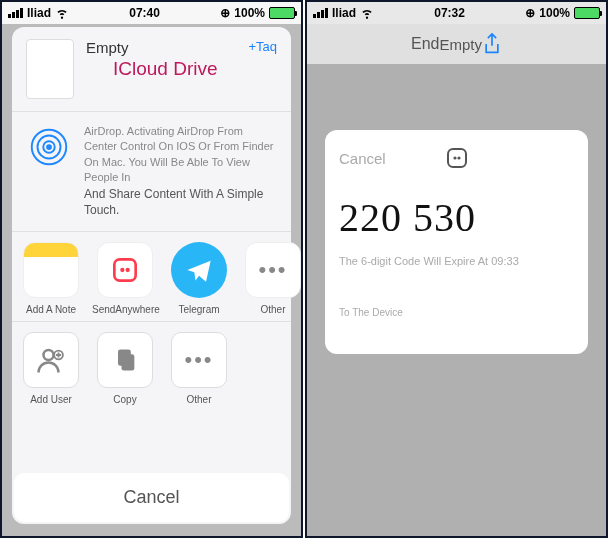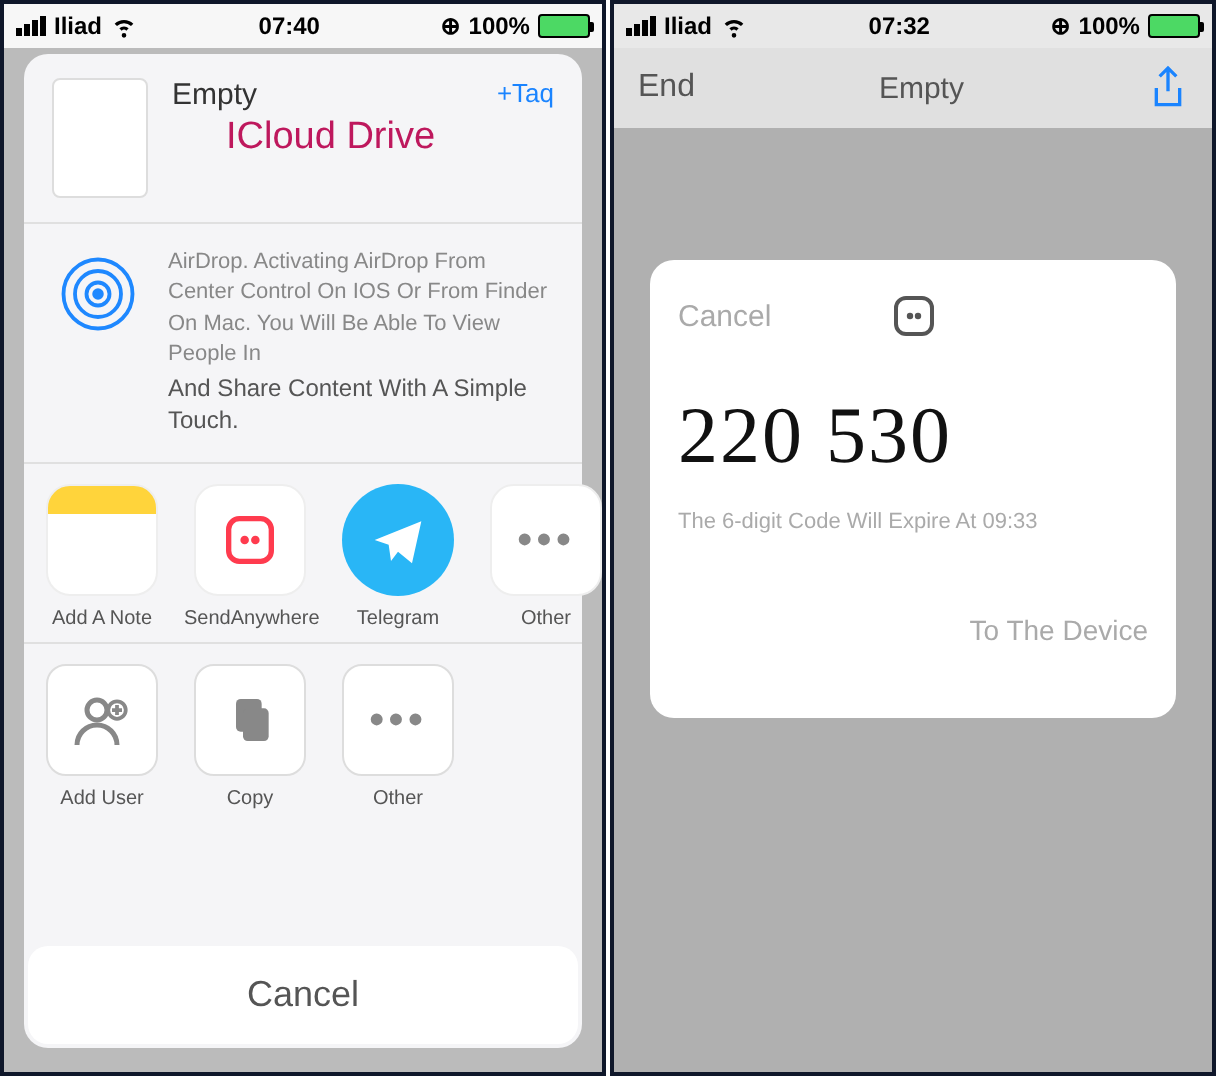--- a/index.html
+++ b/index.html
@@ -6,21 +6,21 @@
     body { background:#fff; display:flex; gap:2px; }
     .phone { width:303px; height:538px; background:#bbb; border:2px solid #0f172a; position:relative; overflow:hidden; }
     .status { height:22px; display:flex; align-items:center; justify-content:space-between; padding:0 6px; font-size:12px; font-weight:600; background:#f7f7f7; }
     .status-l,.status-r { display:flex; align-items:center; gap:4px; }
     .bars { display:flex; gap:1px; align-items:flex-end; }
     .bars span { width:3px; background:#000; display:block; }
     .bars span:nth-child(1){height:4px}.bars span:nth-child(2){height:6px}.bars span:nth-child(3){height:8px}.bars span:nth-child(4){height:10px}
     .battery { width:26px; height:12px; border:1px solid #000; border-radius:2px; position:relative; background:#4cd964; }
     .battery:after{content:"";position:absolute;right:-3px;top:3px;width:2px;height:5px;background:#000;border-radius:0 1px 1px 0;}
     .wifi{width:14px;height:14px;}
-    .phone2-bg .nav { height:40px; display:flex; align-items:center; justify-content:space-between; padding:0 12px; background:#e0e0e0; }
+    .phone2-bg .nav { height:40px; display:flex; align-items:center; justify-content:center; padding:0 12px; background:#e0e0e0; }
     .share-ic{width:20px;height:24px;}
     .sheet { position:absolute; left:10px; right:10px; top:25px; bottom:12px; background:#f5f5f7; border-radius:12px; display:flex; flex-direction:column; }
     .hdr { padding:12px 14px; display:flex; gap:12px; align-items:flex-start; }
     .thumb{width:48px;height:60px;background:#fff;border:1px solid #ddd;border-radius:4px;}
     .hdr-txt{flex:1;}
     .hdr-title{font-size:15px;color:#333;}
     .hdr-sub{font-size:19px;color:#be185d;margin-top:2px;margin-left:27px;}
     .tag{color:#1a84ff;font-size:13px;}
     .sep{height:1px;background:#e0e0e0;}
     .airdrop{display:flex;gap:12px;padding:12px 14px;}
@@ -36,21 +36,21 @@
     .sa-ic{background:#fff;border:1px solid #eee;}
     .more-ic{background:#fff;border:1px solid #eee;}
     .act-ic{width:56px;height:56px;background:#fff;border:1px solid #ddd;border-radius:10px;display:flex;align-items:center;justify-content:center;}
     .cancel-btn{margin:8px 2px 2px;background:#fff;border-radius:10px;padding:14px;text-align:center;font-size:18px;color:#555;}
     .modal{position:absolute;left:18px;right:18px;top:128px;background:#fff;border-radius:12px;padding:16px 14px 36px;}
     .modal-top{display:flex;align-items:center;justify-content:space-between;margin-bottom:24px;}
     .modal-cancel{color:#aaa;font-size:15px;}
     .modal-ic{margin:0 auto;}
     .code{font-size:40px;font-weight:500;letter-spacing:1px;color:#111;font-family:Liberation Serif, serif;}
     .expire{font-size:11px;color:#aaa;margin-top:14px;}
-    .todev{font-size:14px;color:#aaa;text-align:right;margin-top:40px;}
+    .todev{font-size:10px;color:#aaa;text-align:left;margin-top:40px;}
     .nav-end{color:#555;font-size:16px;}
     .nav-title{color:#555;font-size:15px;}
   </style>
 </head>
 <body>
 
 <div class="phone">
   <div class="status">
     <div class="status-l">
       <div class="bars">

